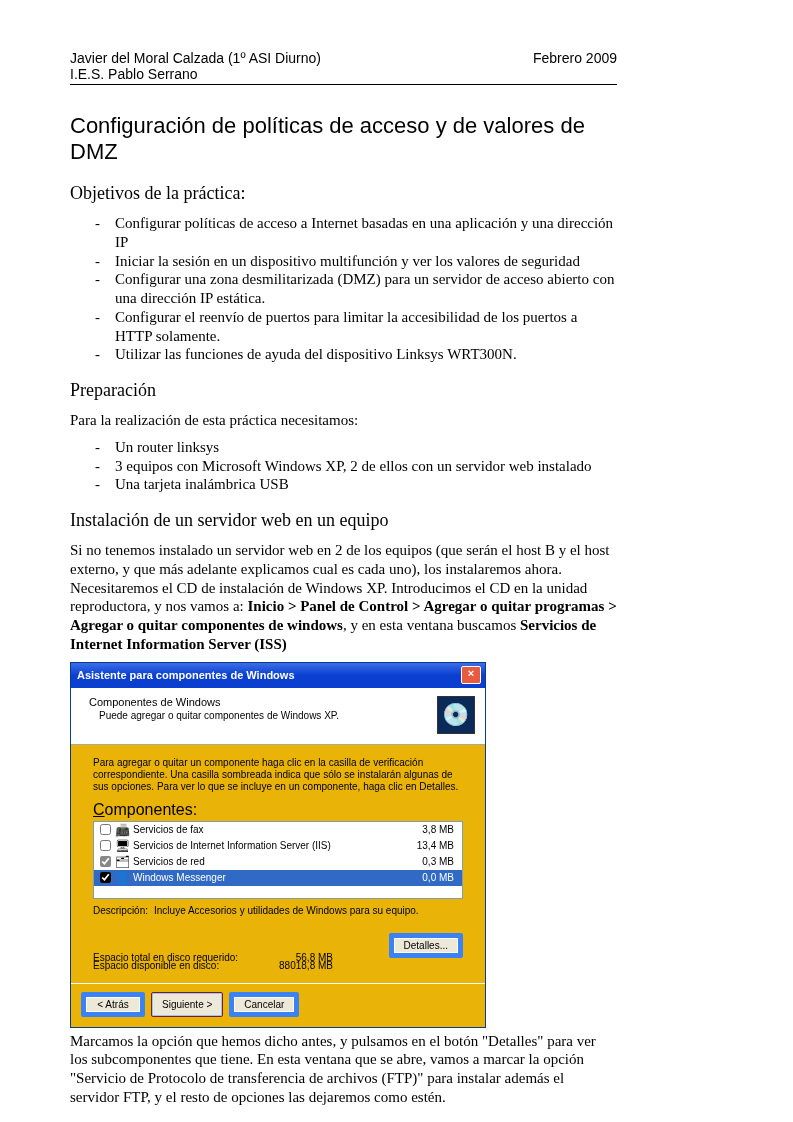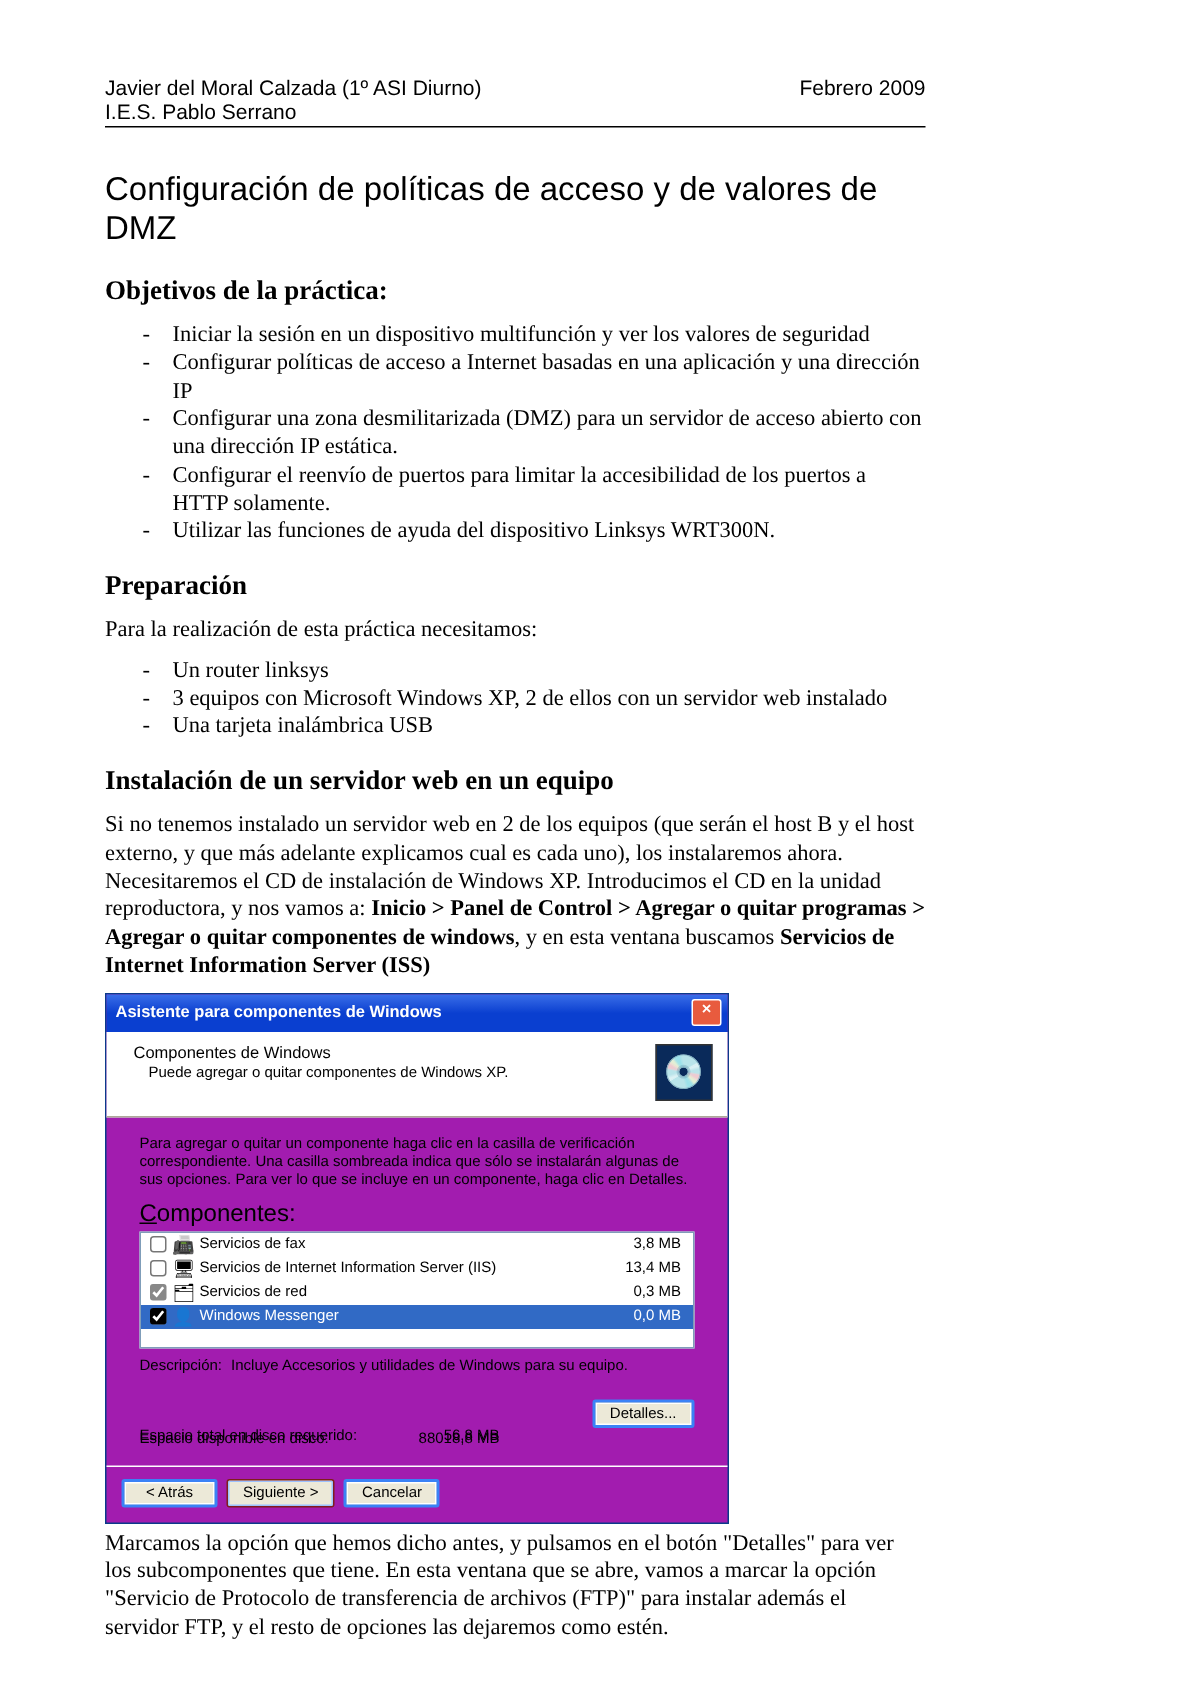--- a/index.html
+++ b/index.html
@@ -30,21 +30,21 @@
     margin-bottom: 28px;
   }
   h1.title {
     font-family: Arial, Helvetica, sans-serif;
     font-weight: normal;
     font-size: 22px;
     margin: 20px 0 18px 0;
   }
   h2.section {
     font-family: "Times New Roman", Times, serif;
-    font-weight: bold;
+    font-weight: normal;
     font-size: 18px;
     margin: 16px 0 10px 0;
   }
   ul.dash {
     list-style: none;
     padding-left: 45px;
     margin: 6px 0 14px 0;
   }
   ul.dash li {
     position: relative;
@@ -63,21 +63,21 @@
     margin: 8px 0;
   }
   .bold { font-weight: bold; }
 
   
   .win-dialog {
     width: 414px;
     border: 1px solid #0a3a8a;
     font-family: Tahoma, Arial, sans-serif;
     font-size: 11px;
-    background: #a21caf;
+    background: #eab308;
     margin-top: 8px;
   }
   .win-titlebar {
     background: linear-gradient(to bottom, #3a6ee8, #0a3fd0 50%, #0a3fd0);
     color: #fff;
     font-weight: bold;
     font-size: 11px;
     padding: 3px 4px 4px 6px;
     display: flex;
     justify-content: space-between;
@@ -154,21 +154,21 @@
   .comp-size { padding-right: 4px; }
   .comp-row.sel { background: #316ac5; color: #fff; }
   .win-desc { font-size: 10px; margin-top: 6px; display:flex; gap:6px; }
   .win-space { font-size:10px; margin-top: 36px; display:flex; }
   .win-space .lab { width: 170px; }
   .win-space .val { width: 70px; text-align:right; }
   .btn {
     font-family: Tahoma, Arial, sans-serif;
     font-size: 10px;
     background: #ece9d8;
-    border: 2px solid #3b82f6;
+    border: 5px solid #3b82f6;
     border-radius: 2px;
     padding: 2px 10px;
     min-width: 64px;
     text-align: center;
     box-shadow: 0 0 0 1px #fff inset;
   }
   .btn.primary {
     border: 1px solid #7f1d1d;
     box-shadow: 0 0 0 1px #9cc1ff inset;
   }
@@ -198,22 +198,22 @@
       <div>I.E.S. Pablo Serrano</div>
     </div>
     <div class="header-right">Febrero 2009</div>
   </div>
   <hr class="header-rule">
 
   <h1 class="title">Configuración de políticas de acceso y de valores de DMZ</h1>
 
   <h2 class="section">Objetivos de la práctica:</h2>
   <ul class="dash">
+    <li>Configurar políticas de acceso a Internet basadas en una aplicación y una dirección IP</li>
     <li>Iniciar la sesión en un dispositivo multifunción y ver los valores de seguridad</li>
-    <li>Configurar políticas de acceso a Internet basadas en una aplicación y una dirección IP</li>
     <li>Configurar una zona desmilitarizada (DMZ) para un servidor de acceso abierto con una dirección IP estática.</li>
     <li>Configurar el reenvío de puertos para limitar la accesibilidad de los puertos a HTTP solamente.</li>
     <li>Utilizar las funciones de ayuda del dispositivo Linksys WRT300N.</li>
   </ul>
 
   <h2 class="section">Preparación</h2>
   <p class="body">Para la realización de esta práctica necesitamos:</p>
   <ul class="dash" style="margin-top:0;">
     <li>Un router linksys</li>
     <li>3 equipos con Microsoft Windows XP, 2 de ellos con un servidor web instalado</li>

